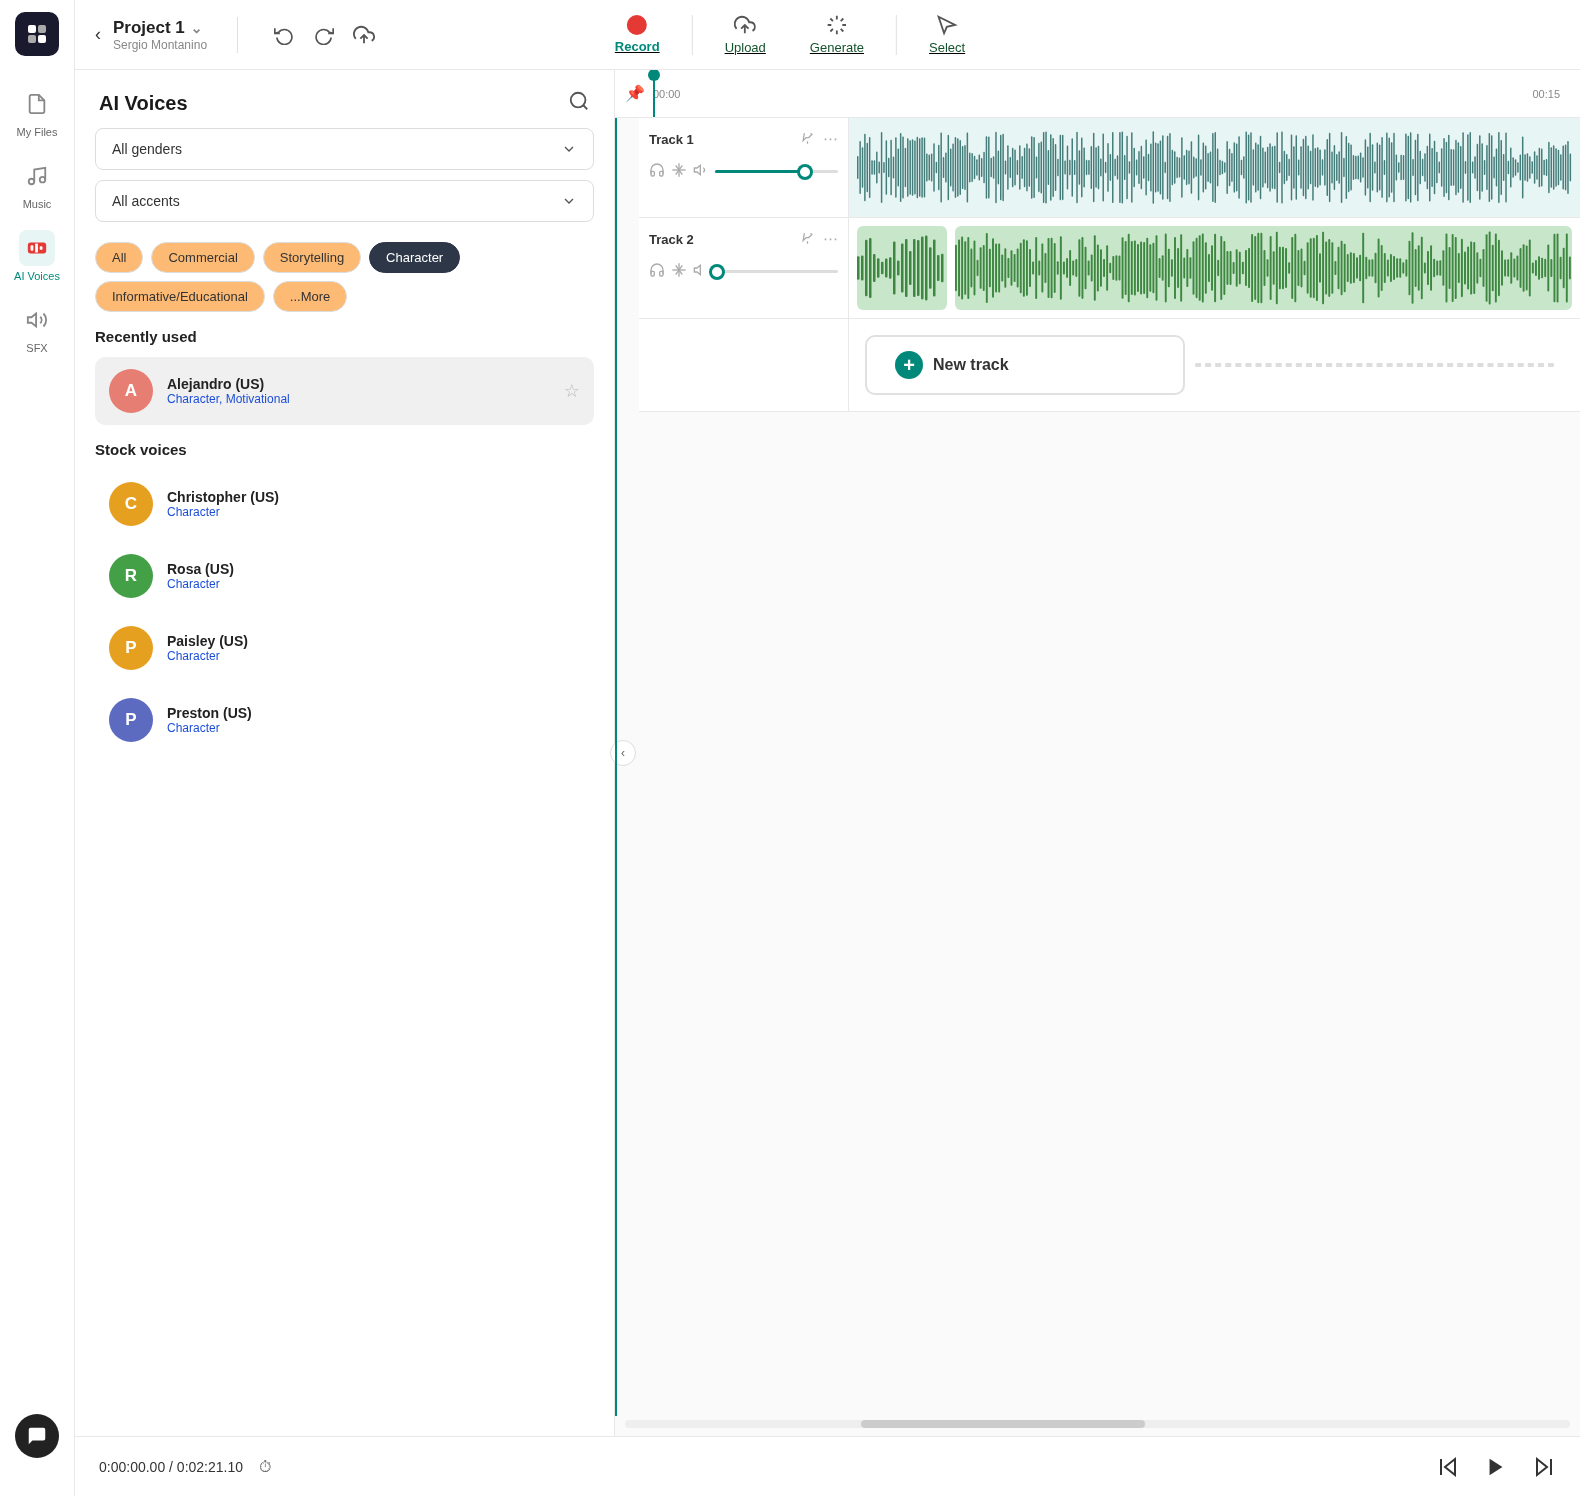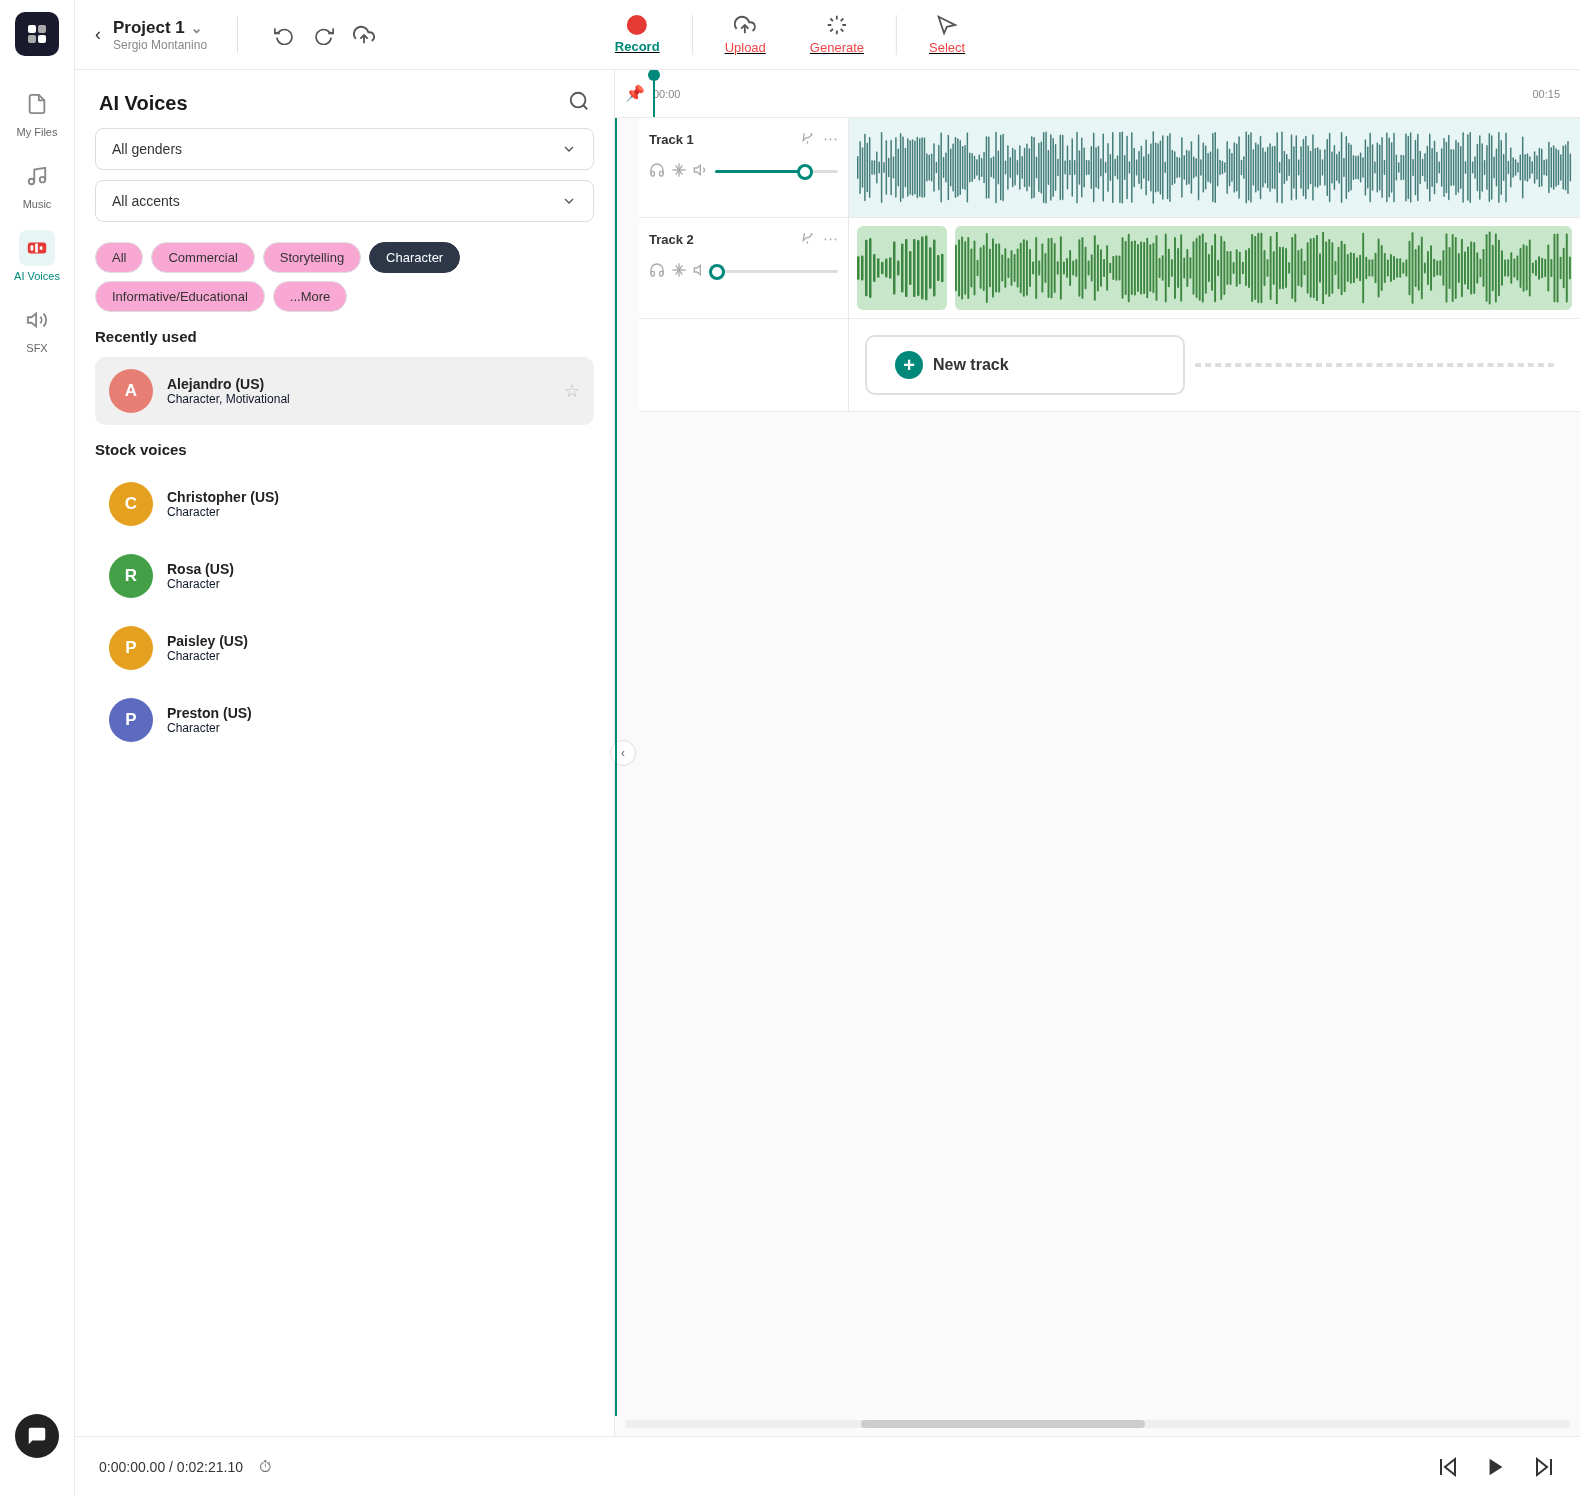--- a/index.html
+++ b/index.html
@@ -81,21 +81,21 @@
     }
     .project-author { font-size: 12px; color: #888; }
     .divider-v { width: 1px; height: 36px; background: #e0e0e0; margin: 0 18px; }
 
     .topbar-actions { display: flex; align-items: center; gap: 8px; }
     .action-icon { cursor: pointer; color: #555; display: flex; align-items: center; justify-content: center; width: 32px; height: 32px; }
     .topbar-btn {
       display: flex; flex-direction: column; align-items: center; gap: 4px;
       padding: 6px 20px; cursor: pointer; border-radius: 6px;
     }
-    .topbar-btn .btn-label { font-size: 13px; color: #ef4444; }
+    .topbar-btn .btn-label { font-size: 13px; color: #14532d; }
     .topbar-btn.active .btn-label { color: #00897b; font-weight: 600; }
     .record-dot { width: 20px; height: 20px; background: #e53935; border-radius: 50%; }
     .divider-v2 { width: 1px; height: 40px; background: #e0e0e0; margin: 0 8px; }
 
     
     .body-area { display: flex; flex: 1; overflow: hidden; }
 
     
     .panel {
       width: 540px;
@@ -133,41 +133,41 @@
       padding: 12px 16px;
       display: flex; align-items: center; justify-content: space-between;
       cursor: pointer; background: #fff; font-size: 14px; color: #333;
     }
 
     .tags { display: flex; flex-wrap: wrap; gap: 8px; padding: 8px 20px 16px; }
     .tag {
       padding: 7px 16px; border-radius: 20px;
       border: 1.5px solid #ddd;
       font-size: 13px; cursor: pointer; color: #333;
-      background: #f9a8d4;
+      background: #fdba74;
     }
     .tag.active { background: #2d3748; color: #fff; border-color: #2d3748; }
 
     .voices-list { flex: 1; overflow-y: auto; padding: 0 20px; }
     .section-title { font-size: 15px; font-weight: 600; color: #222; margin-bottom: 12px; }
 
     .voice-item {
       display: flex; align-items: center; gap: 14px;
       padding: 12px 14px; border-radius: 10px; cursor: pointer;
       margin-bottom: 4px;
     }
     .voice-item.highlighted { background: #f0f0f0; }
     .voice-avatar {
       width: 44px; height: 44px; border-radius: 50%;
       display: flex; align-items: center; justify-content: center;
       font-size: 17px; font-weight: 700; color: #fff; flex-shrink: 0;
     }
     .voice-info { flex: 1; }
     .voice-name { font-size: 14px; font-weight: 600; color: #222; }
-    .voice-tags { font-size: 12px; color: #0f172a; }
+    .voice-tags { font-size: 12px; color: #1d4ed8; }
     .star-icon { cursor: pointer; color: #bbb; font-size: 18px; }
 
     .section-gap { margin-top: 16px; }
 
     
     .collapse-btn {
       position: absolute;
       left: 535px;
       top: 50%;
       transform: translateY(-50%);

